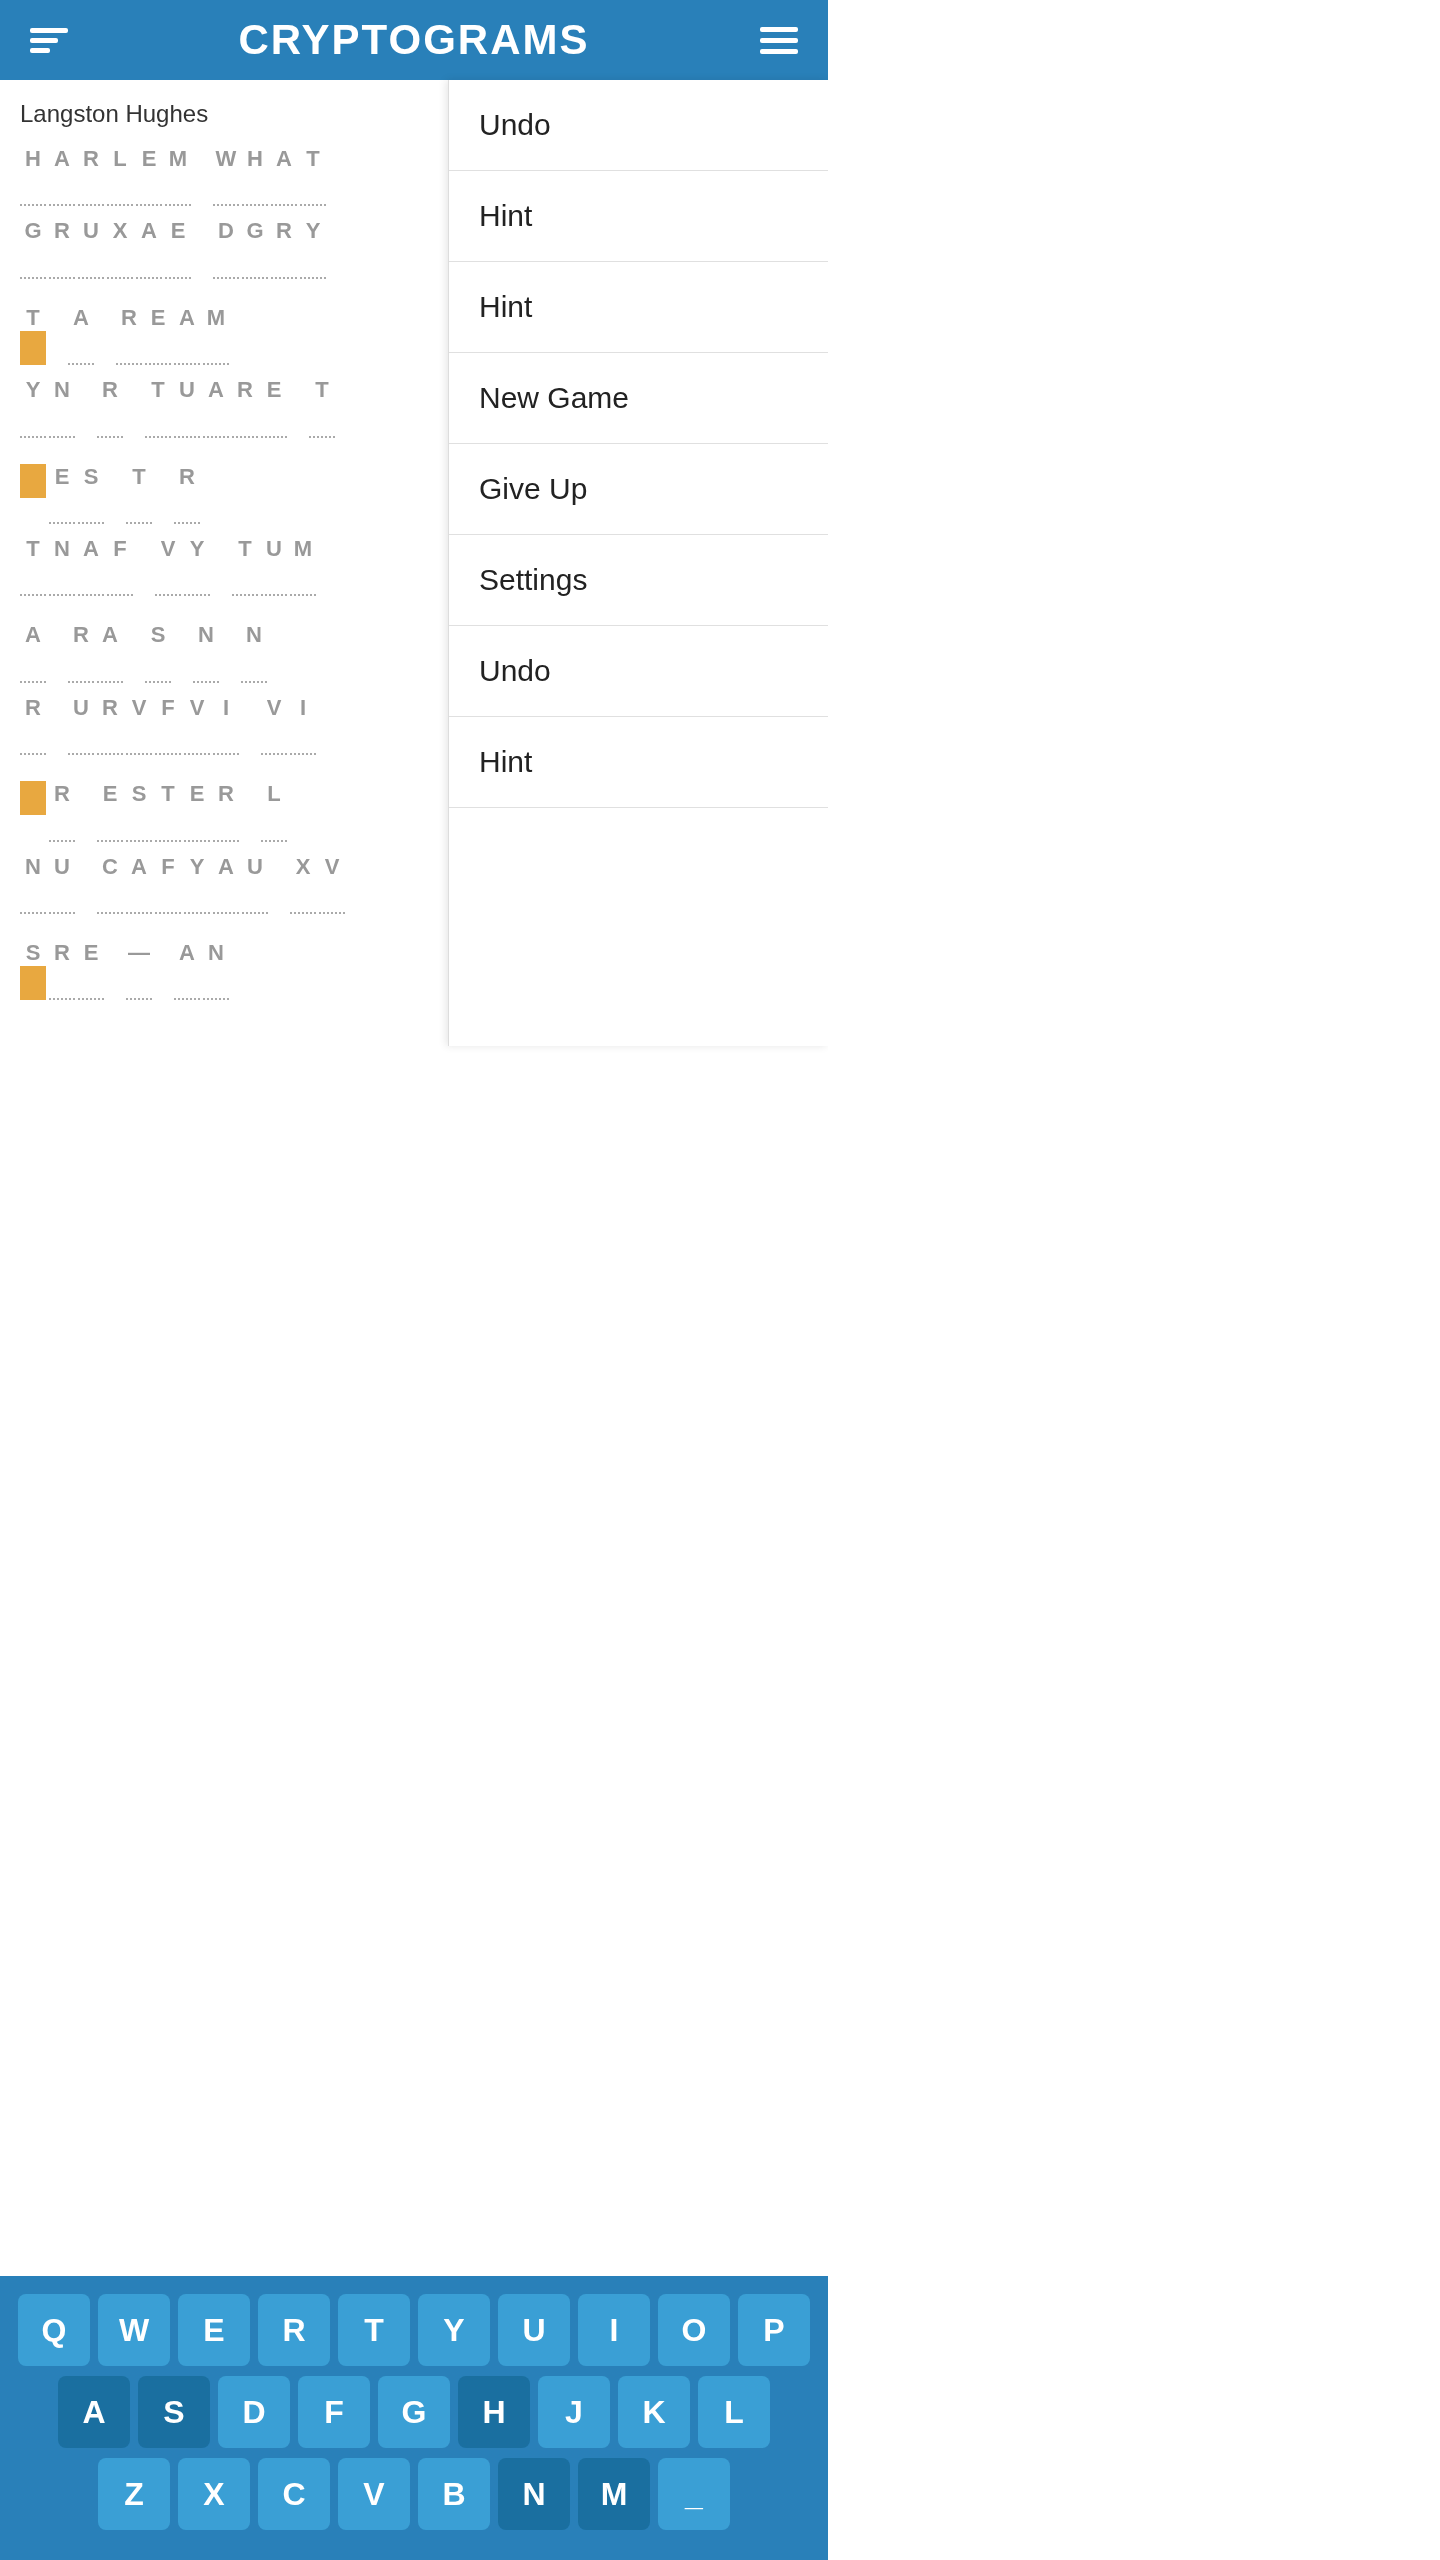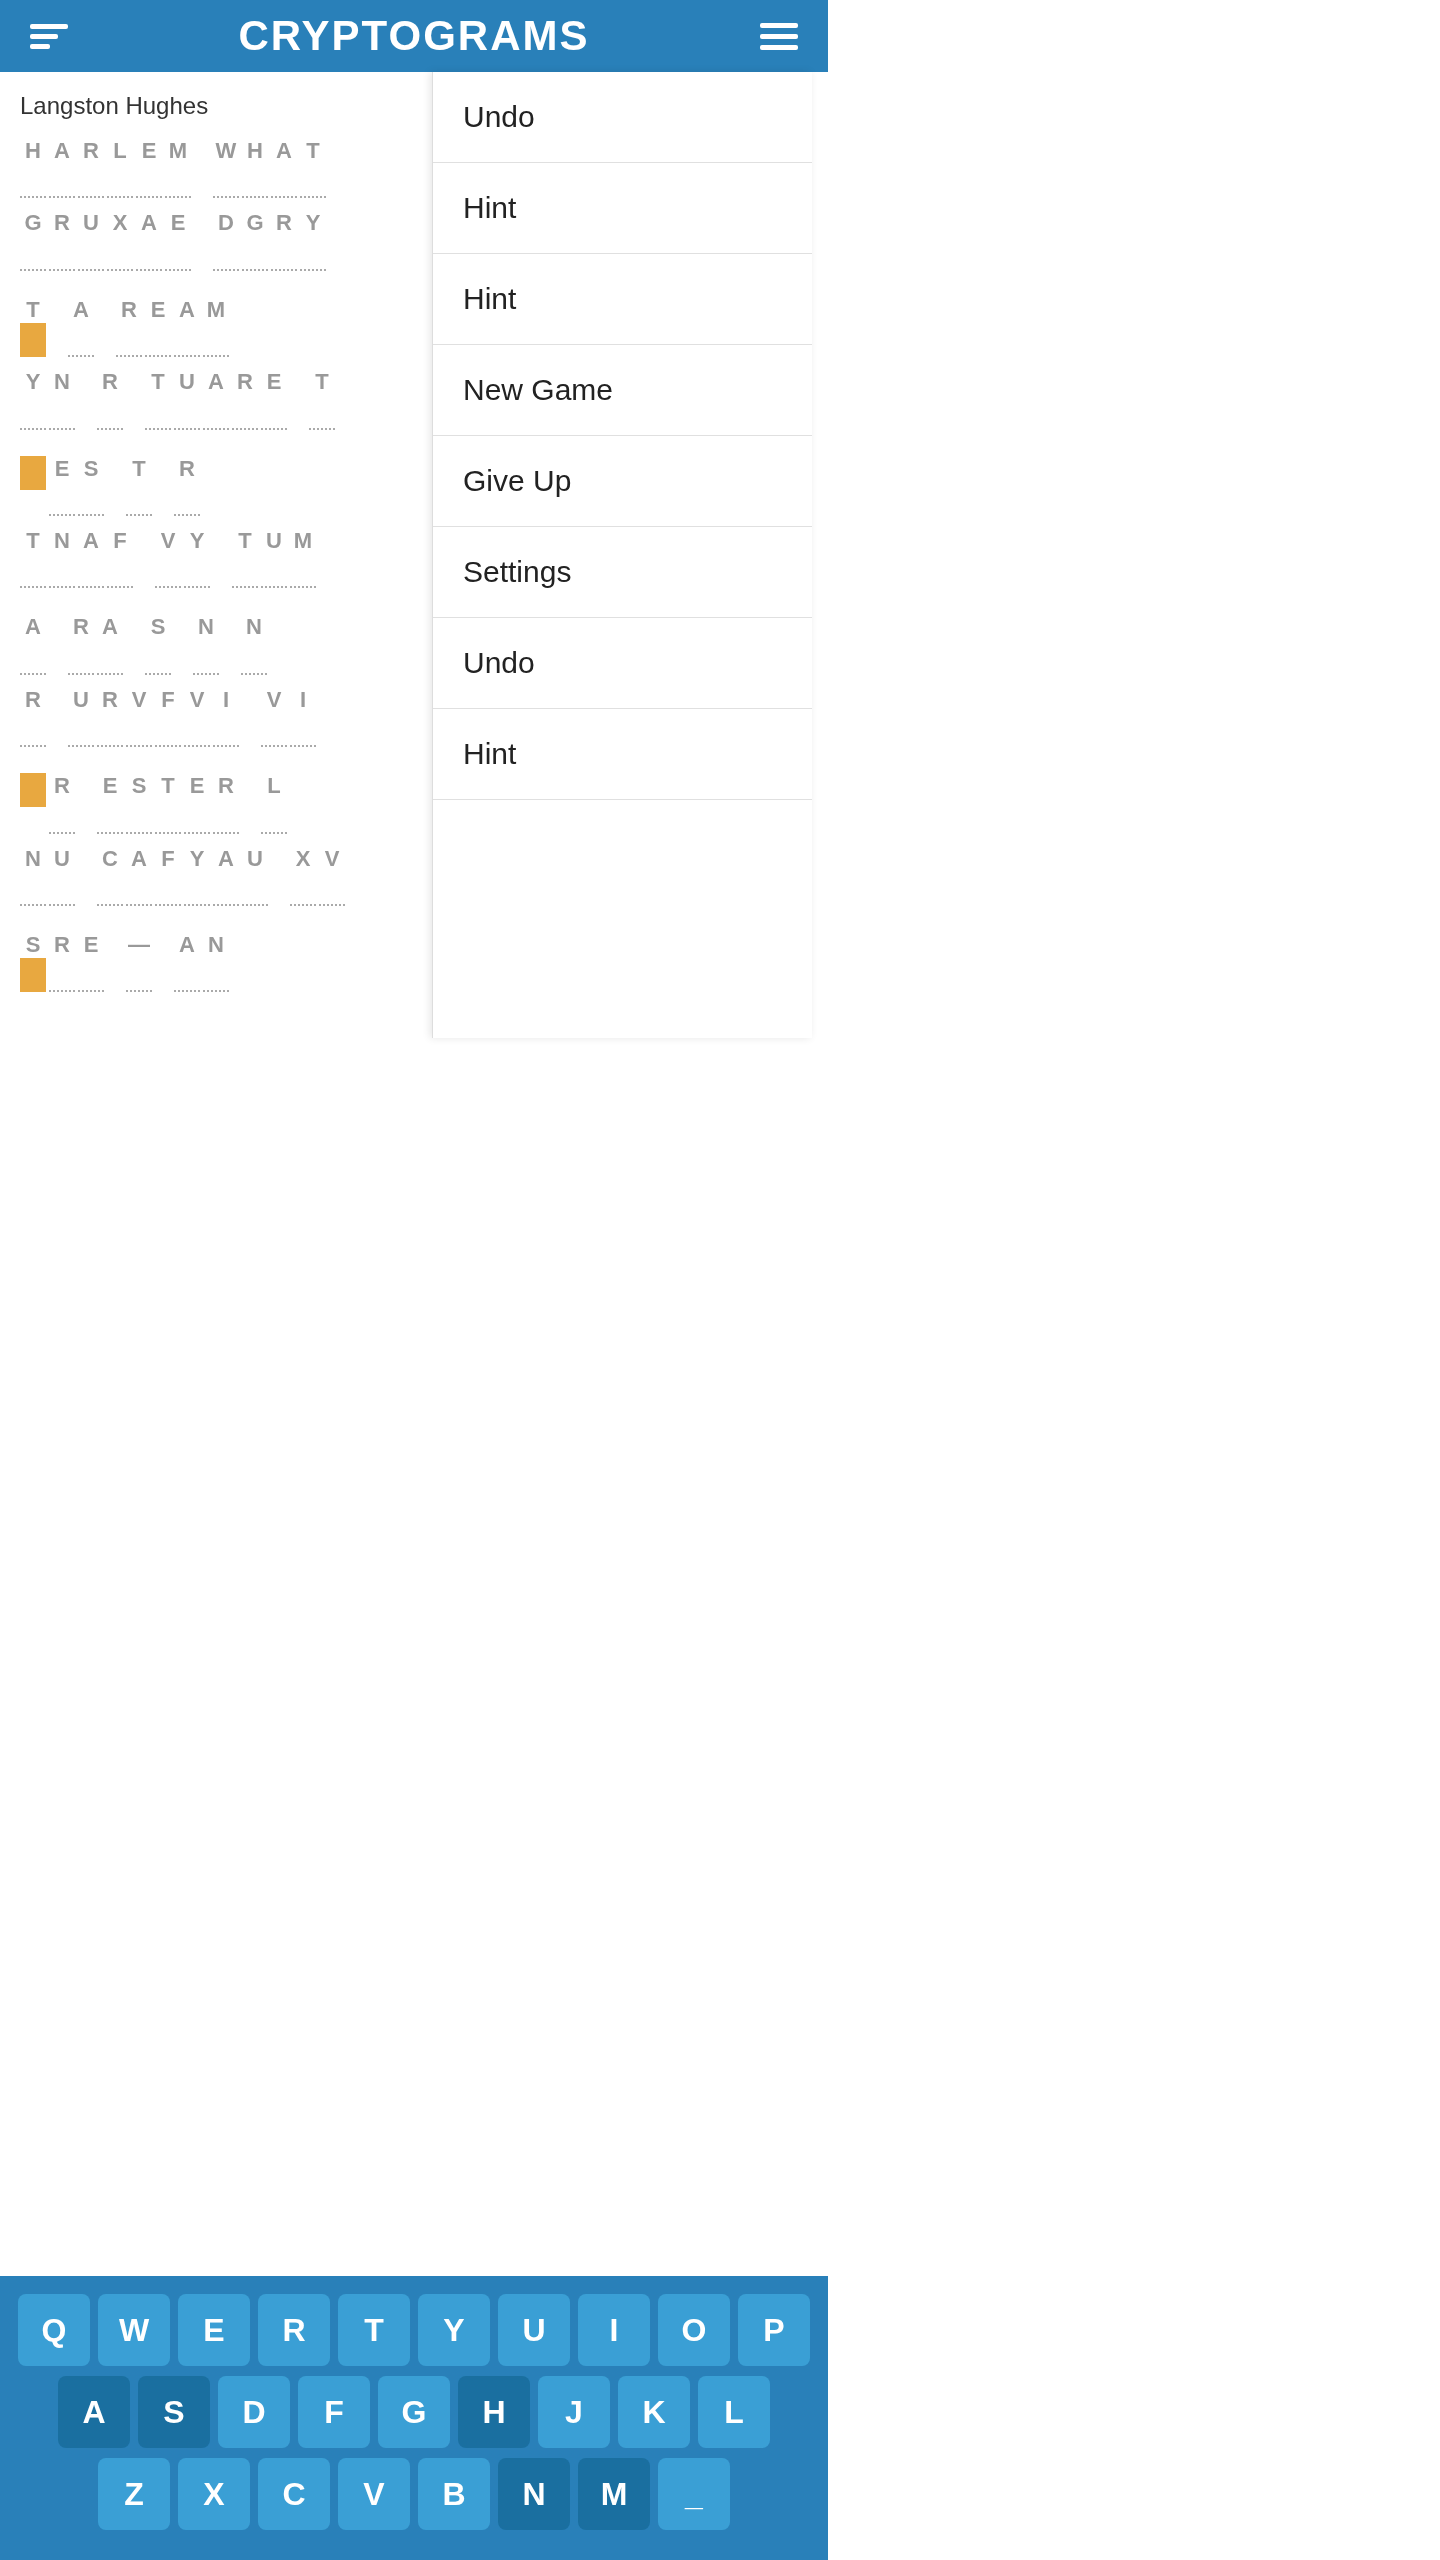--- a/index.html
+++ b/index.html
@@ -8,21 +8,21 @@
       width: 828px;
       min-height: 1792px;
       font-family: 'Arial', sans-serif;
       background: #fff;
       overflow-x: hidden;
     }
 
     
     .header {
       background: #2980b9;
-      height: 72px;
+      height: 80px;
       display: flex;
       align-items: center;
       justify-content: space-between;
       padding: 0 30px;
     }
     .header-title {
       color: #fff;
       font-size: 42px;
       font-weight: bold;
       letter-spacing: 2px;
@@ -73,21 +73,21 @@
       margin-bottom: 18px;
     }
 
     
     .dropdown-menu {
       width: 380px;
       background: #fff;
       border-left: 1px solid #ddd;
       box-shadow: -2px 0 8px rgba(0,0,0,0.1);
       position: absolute;
-      right: 16px;
+      right: 0;
       top: 0;
       bottom: 0;
       z-index: 10;
     }
     .menu-item {
       padding: 28px 30px;
       font-size: 30px;
       color: #222;
       border-bottom: 1px solid #e0e0e0;
       cursor: pointer;

